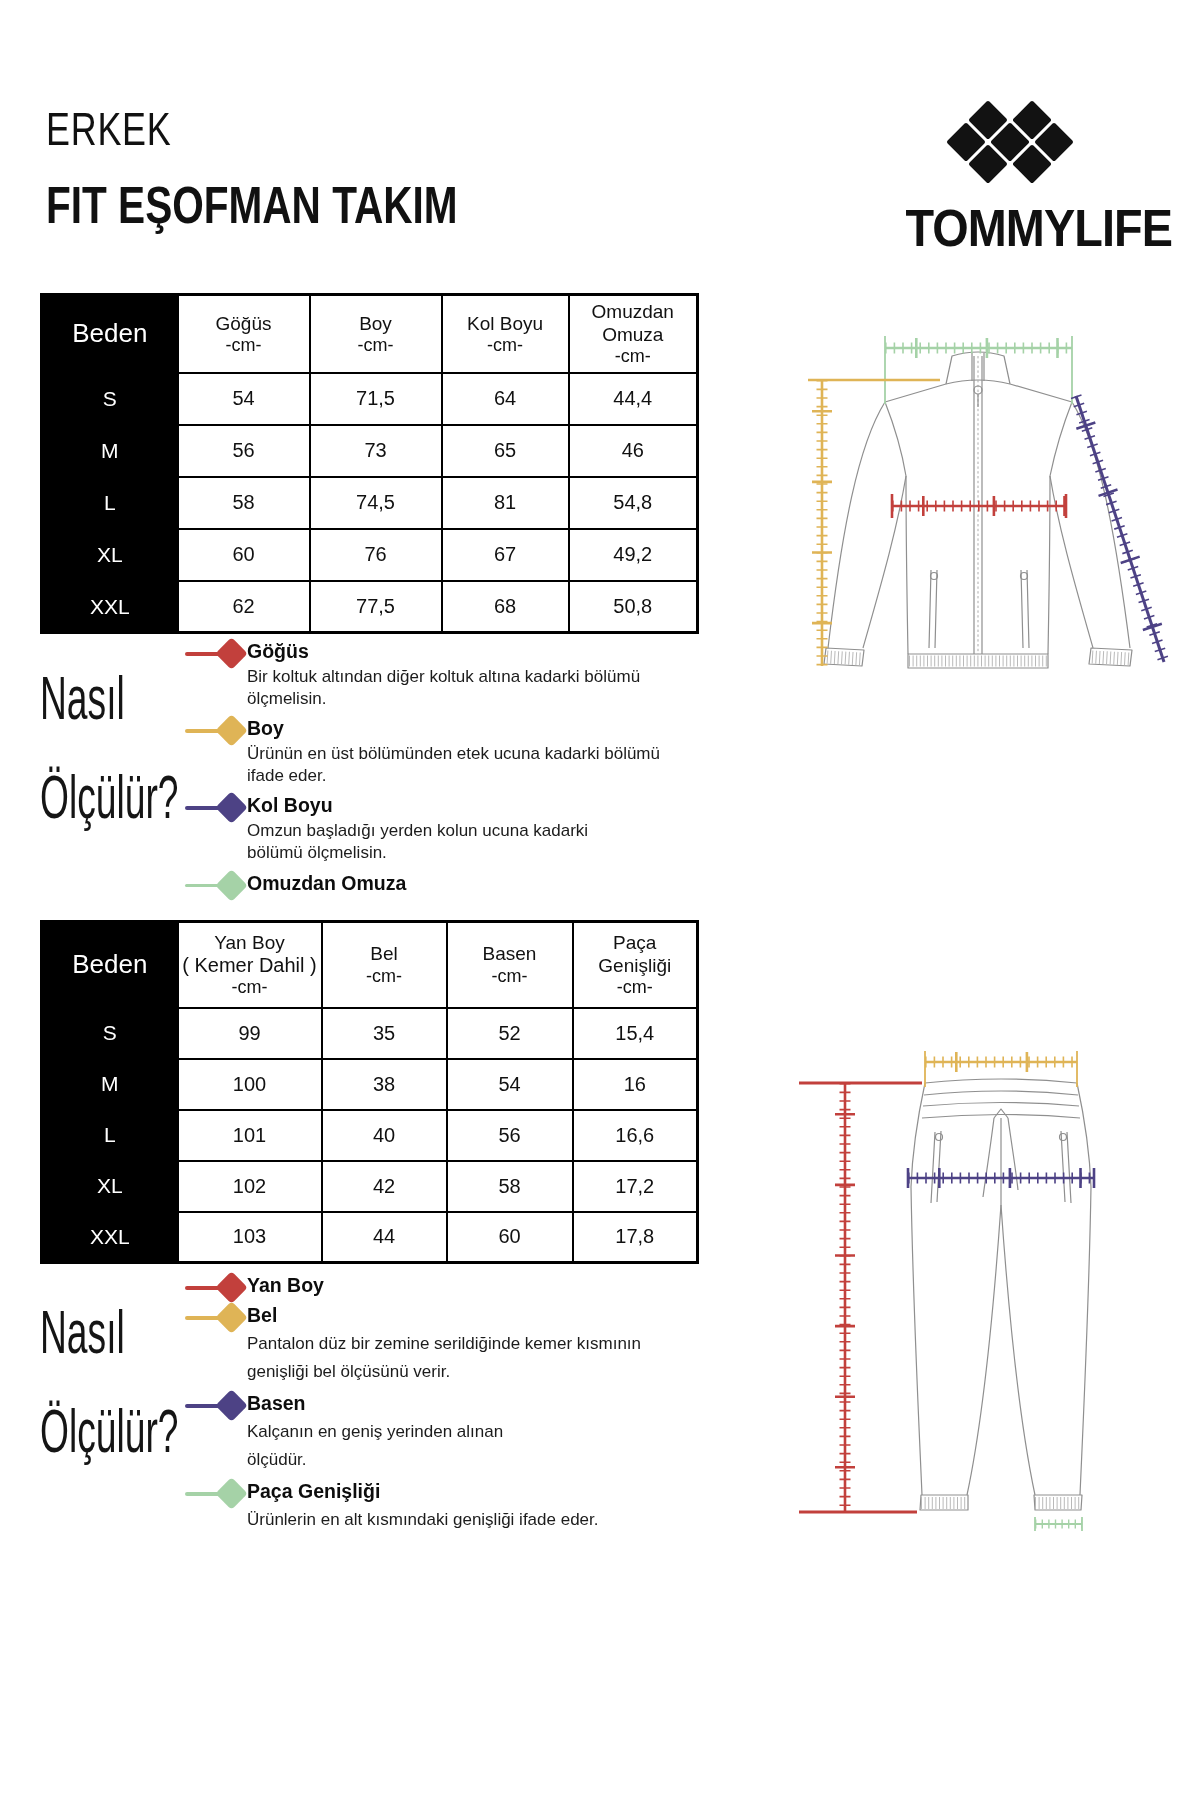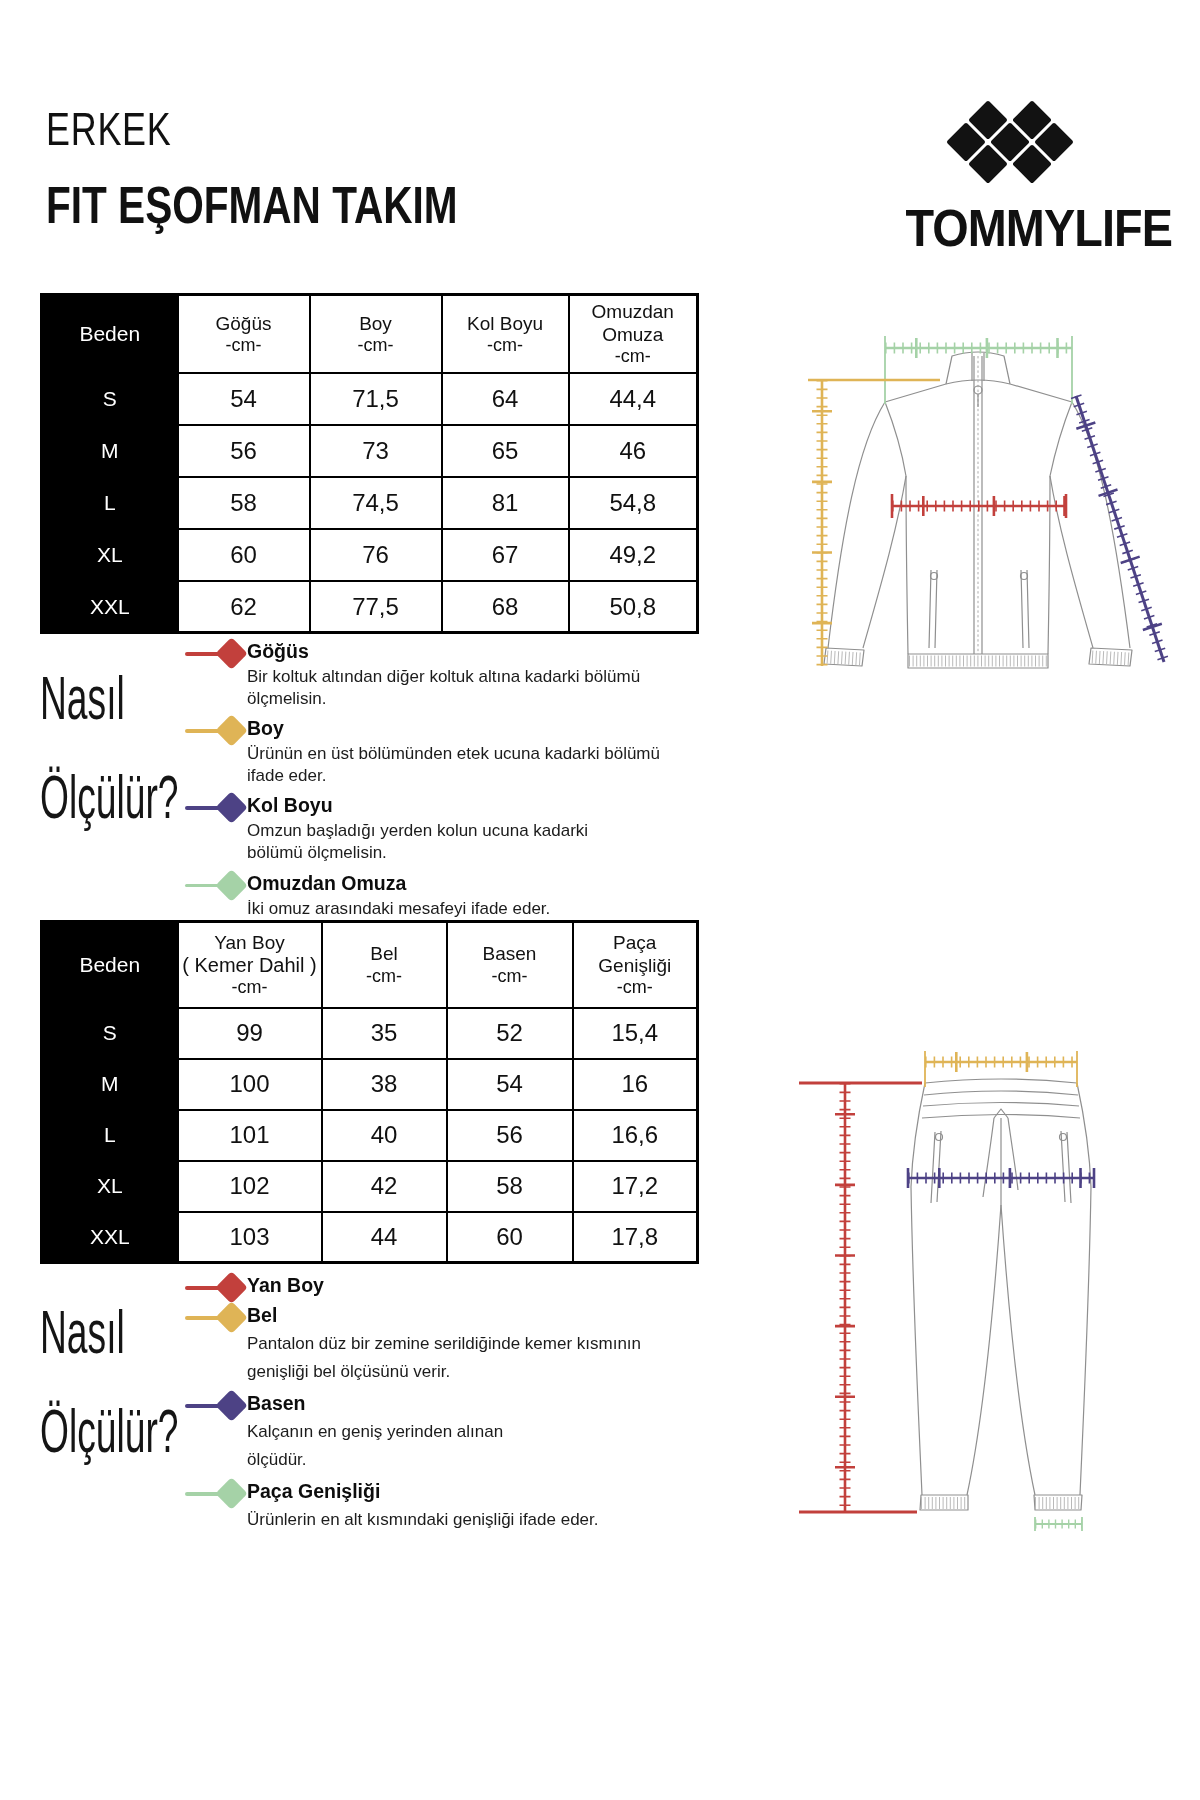--- a/index.html
+++ b/index.html
@@ -19,24 +19,24 @@
   .brand-name{font-size:52px;font-weight:800;letter-spacing:-1px;margin-top:10px;
               transform:scaleX(.9);transform-origin:center top;white-space:nowrap}
 
   
   table.size-table{position:absolute;left:40px;width:656px;border-collapse:collapse;
                    table-layout:fixed;border:3px solid #000;background:#fff}
   .t-jacket{top:293px}
   .t-pants{top:920px}
   .size-table th,.size-table td{border:2px solid #000;text-align:center;vertical-align:middle}
   .size-table th{font-weight:400;font-size:19px;line-height:1.22;padding:4px 2px}
-  .size-table td{font-size:24px}
+  .size-table td{font-size:20px}
   .size-table .size-col{background:#000;color:#fff;border-color:#000}
   .size-table td.size-col{font-size:21px}
-  .size-table th.size-col{font-size:21px}
+  .size-table th.size-col{font-size:26px}
   .t-jacket thead tr{height:78px}
   .t-jacket tbody tr{height:52px}
   .t-pants thead tr{height:86px}
   .t-pants tbody tr{height:51px}
   .col-sub{font-size:20px;line-height:1.15}
   .col-unit{font-size:18px;line-height:1.2}
 
   
   .guide{position:absolute;left:40px;width:665px}
   .g1{top:640px}
@@ -254,21 +254,20 @@
         <div class="g-label">Kol Boyu</div>
         <div class="g-desc">Omzun başladığı yerden kolun ucuna kadarki
 bölümü ölçmelisin.</div>
       </div>
       <div class="guide-item c-green">
         <span class="marker">
             <span class="mline"></span>
             <span class="mdiamond"></span>
           </span>
         <div class="g-label">Omuzdan Omuza</div>
-        <div class="g-desc">İki omuz arasındaki mesafeyi ifade eder.</div>
       </div>
     </div>
   </div>
 
   <table class="size-table t-pants">
     <colgroup>
         <col style="width:136px">
         <col style="width:144px">
         <col style="width:125px">
         <col style="width:126px">

